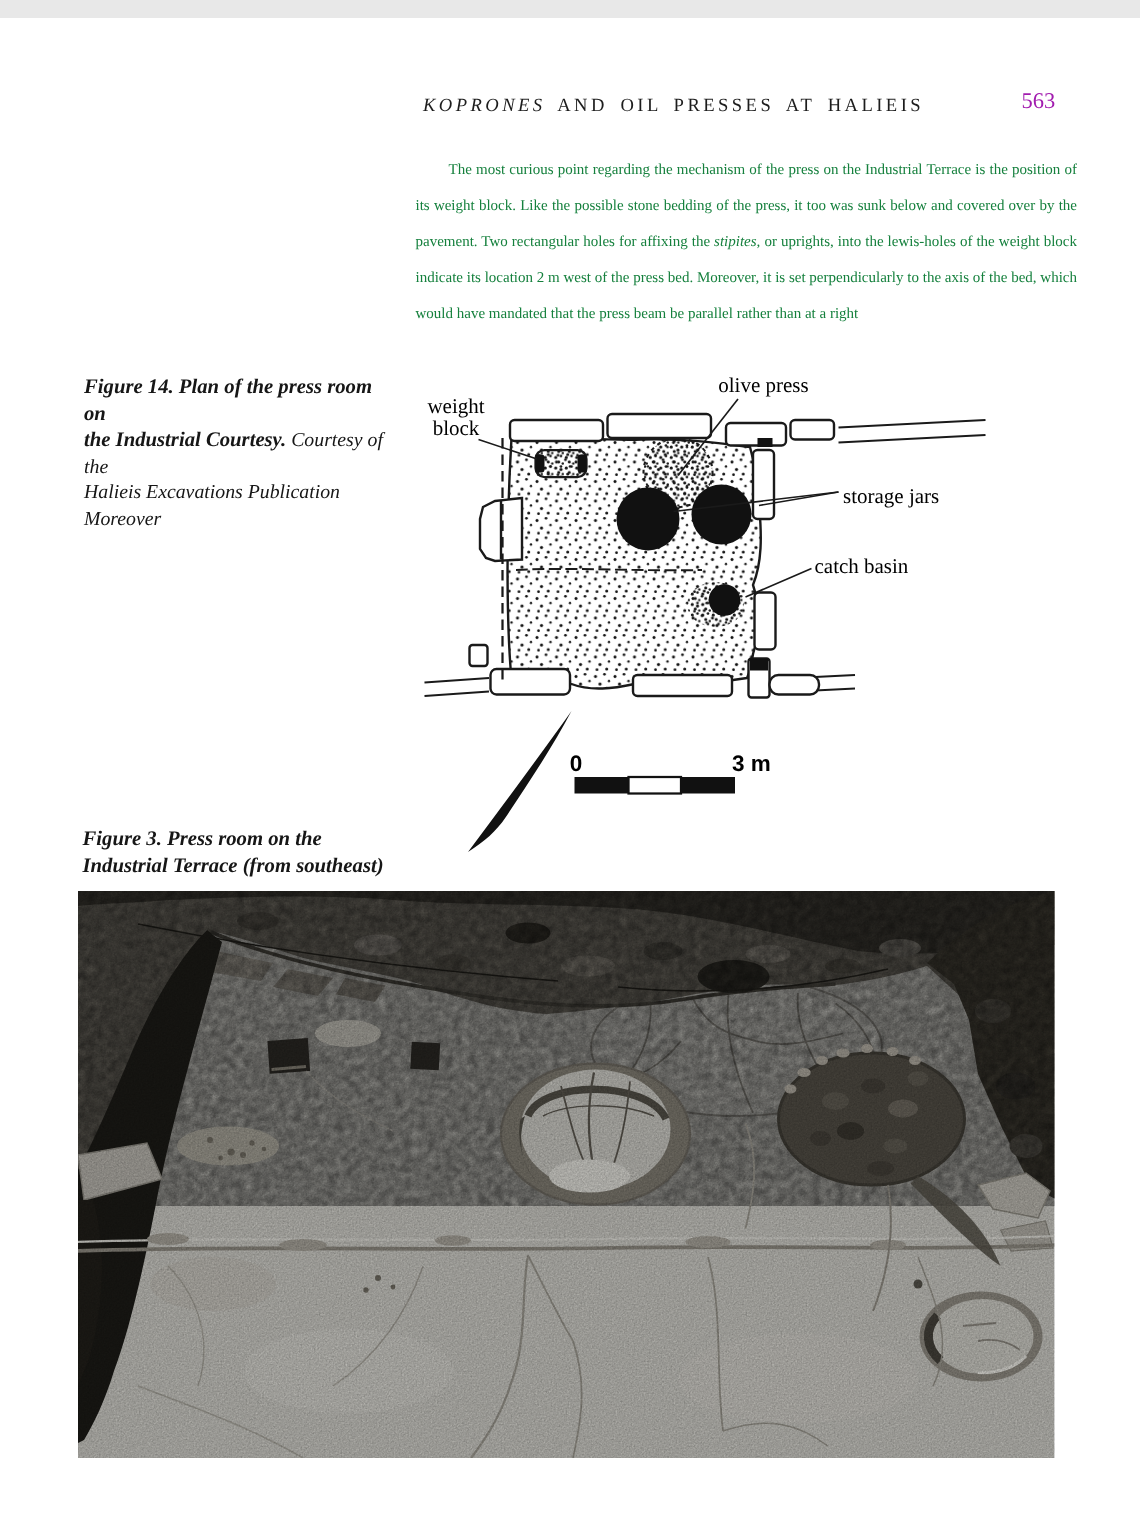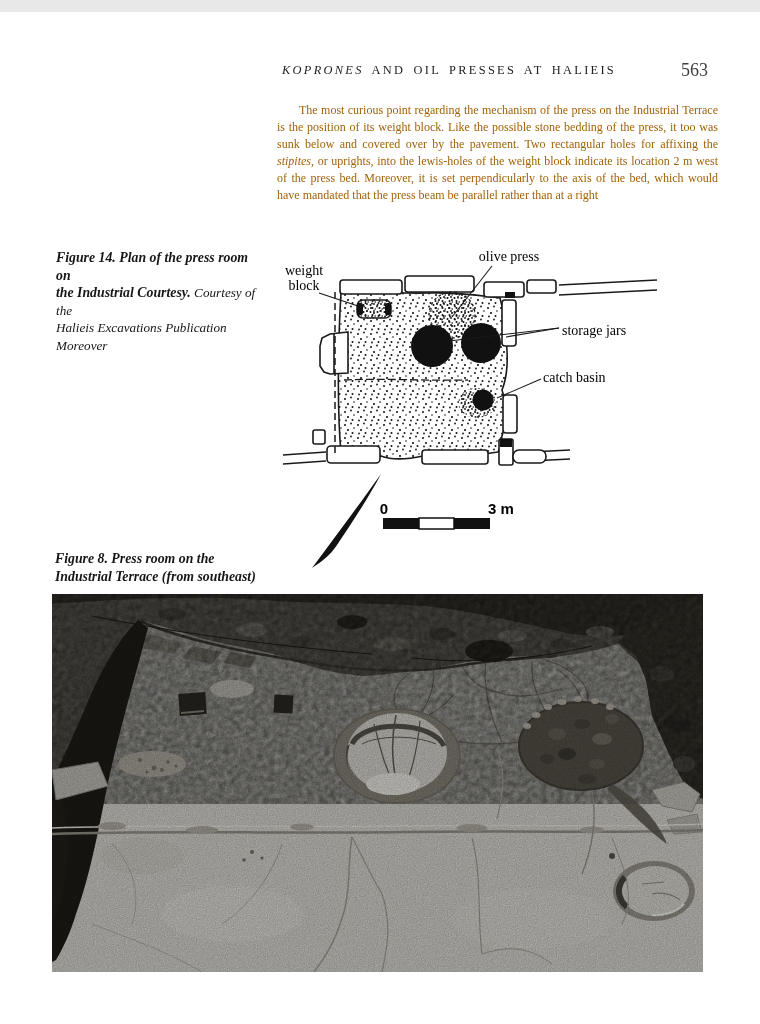--- a/index.html
+++ b/index.html
@@ -2,24 +2,24 @@
 <html><head>
 <meta charset="utf-8">
 <style>
   html,body{margin:0;padding:0;background:#e8e8e8;}
   #page{position:relative;width:760px;height:1024px;background:#ffffff;margin:12px auto;
         font-family:"Liberation Serif", serif;color:#111;overflow:hidden;}
   .abs{position:absolute;}
   
   #running-header{top:51px;left:282px;font-size:12.4px;letter-spacing:2.3px;word-spacing:3px;color:#1d1d1d;}
   #running-header .ital{font-style:italic;}
-  #page-number{top:48px;left:681px;font-size:18px;color:#404040;}
+  #page-number{top:48px;left:681px;font-size:15px;color:#a21caf;}
   
-  #body-paragraph{top:90px;left:277px;width:441px;font-size:12px;line-height:17px;
-                  text-align:justify;text-indent:22px;color:#a16207;}
+  #body-paragraph{top:90px;left:277px;width:441px;font-size:10px;line-height:24px;
+                  text-align:justify;text-indent:22px;color:#15803d;}
   #body-paragraph .ital{font-style:italic;}
   
   .caption{color:#161616;font-style:italic;}
   #figure14-caption{top:237px;left:56px;width:210px;font-size:13.8px;line-height:17.6px;}
   .cap-bold{font-weight:bold;}
   .cap-reg{font-weight:normal;font-size:13.2px;}
   #figure15-caption{top:538px;left:55px;width:210px;font-size:13.8px;line-height:17.5px;font-weight:bold;}
   svg text{font-family:"Liberation Serif", serif;}
   svg .sans{font-family:"Liberation Sans", sans-serif;}
 </style>
@@ -130,21 +130,21 @@
     <g>
       <text x="106" y="274" class="sans" font-size="15" font-weight="bold" text-anchor="middle">0</text>
       <text x="223" y="274" class="sans" font-size="15" font-weight="bold" text-anchor="middle">3 m</text>
       <rect x="105" y="278" width="36" height="11" fill="#111"></rect>
       <rect x="141" y="278" width="35" height="11" fill="#fff" stroke="#111" stroke-width="1.5"></rect>
       <rect x="176" y="278" width="36" height="11" fill="#111"></rect>
     </g>
   </svg>
 
   <div id="figure15-caption" class="abs caption">
-    <div>Figure 8. Press room on the</div>
+    <div>Figure 3. Press room on the</div>
     <div>Industrial Terrace (from southeast)</div>
   </div>
 
   <svg class="abs" style="top:582px;left:52px;" width="651" height="378" viewBox="0 0 651 378">
     <defs>
       <filter id="grain" x="0%" y="0%" width="100%" height="100%">
         <feTurbulence type="fractalNoise" baseFrequency="0.9" numOctaves="2" stitchTiles="stitch"></feTurbulence>
         <feColorMatrix type="matrix" values="0 0 0 0 0  0 0 0 0 0  0 0 0 0 0  0.45 0.45 0.45 0 0"></feColorMatrix>
       </filter>
       <filter id="grain2" x="0%" y="0%" width="100%" height="100%">

